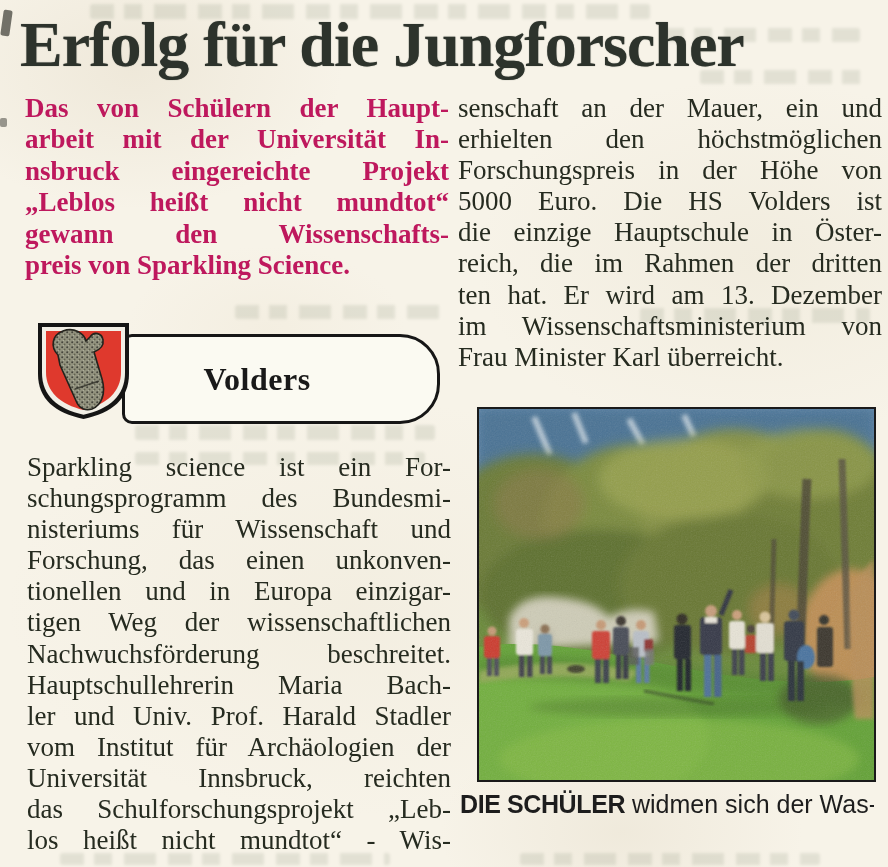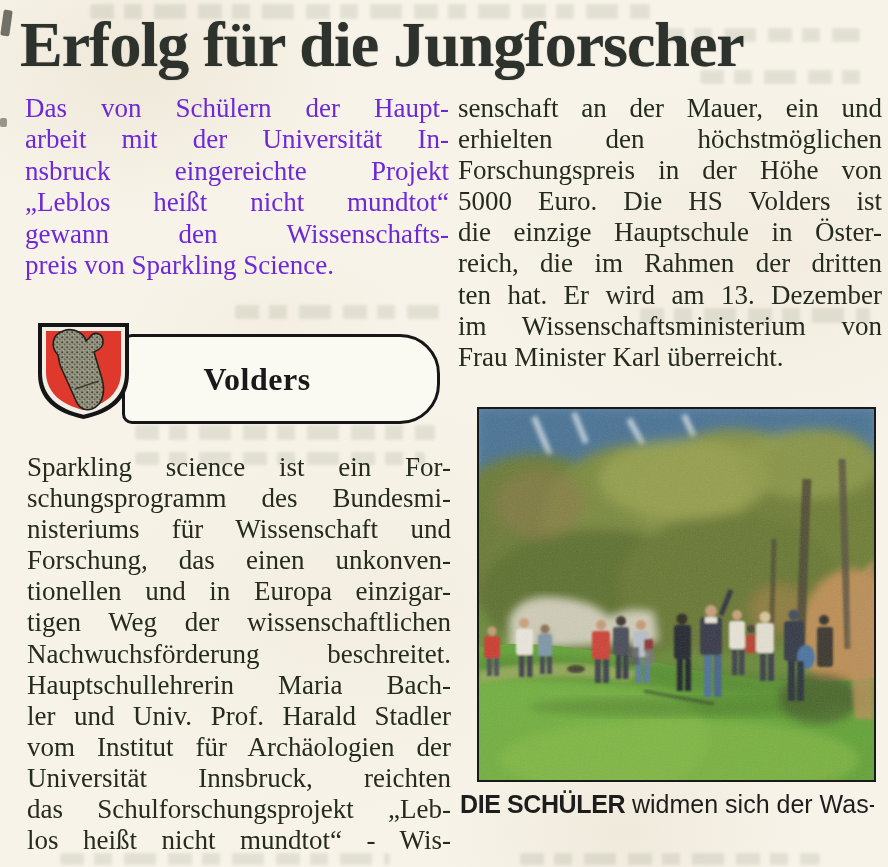--- a/index.html
+++ b/index.html
@@ -26,21 +26,21 @@
     text-shadow:0 0 1px rgba(45,51,44,.6);
   }
   .col{position:absolute;width:424px;color:#262b20;}
   .tline{
     font-size:27px;line-height:31.1px;
     text-align:justify;text-align-last:justify;
     white-space:normal;overflow:hidden;
   }
   .tline-last{text-align-last:left;}
   .intro{top:93px;left:25px;}
-  .intro .tline{font-weight:normal;line-height:31.4px;color:#6d28d9;}
+  .intro .tline{font-weight:bold;line-height:31.4px;color:#be185d;}
   .leftbody{top:452px;left:27px;}
   .rightbody{top:93px;left:458px;}
 
   
   .badge-shield{position:absolute;left:36px;top:321px;width:95px;height:100px;z-index:3;}
   .badge-banner{
     position:absolute;left:122px;top:334px;width:318px;height:90px;z-index:2;
     background:#fbfaf2;border:3px solid #161616;
     border-radius:10px 40px 40px 10px;box-sizing:border-box;
     display:flex;align-items:center;justify-content:center;

